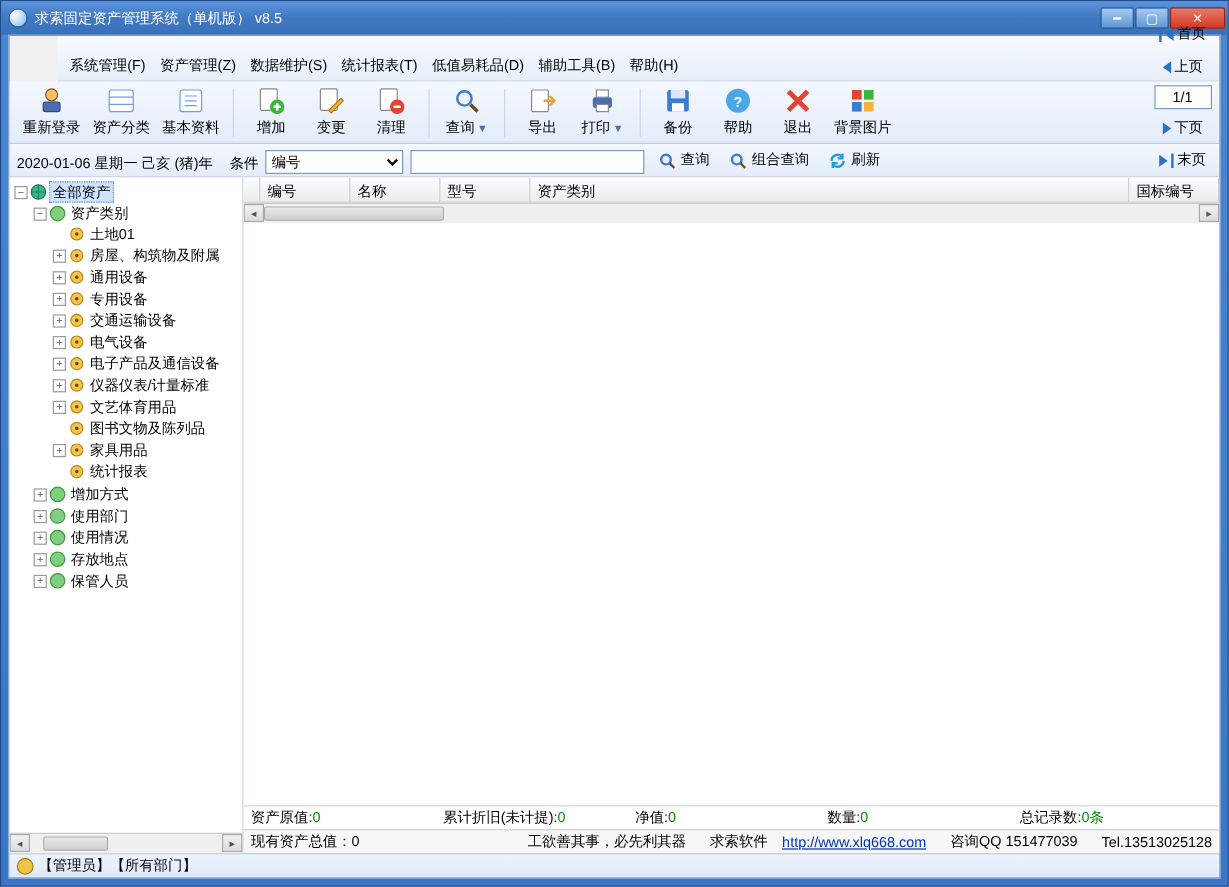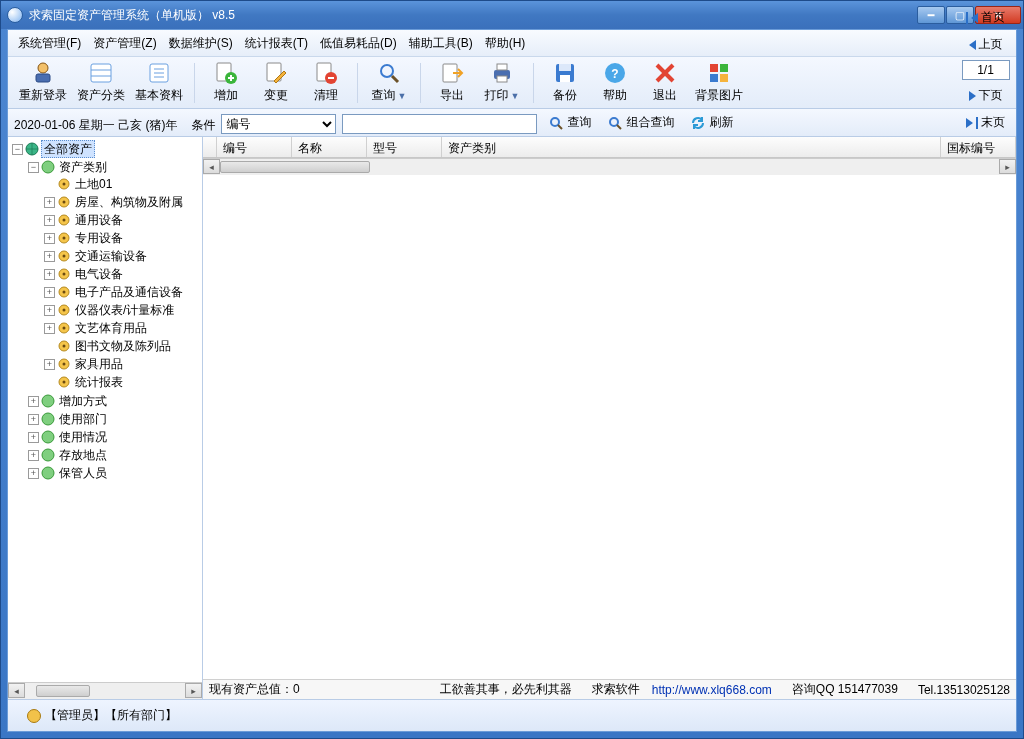--- a/index.html
+++ b/index.html
@@ -12,21 +12,21 @@
 .titlebar .title { flex: 1; font-size: 12px; color:#fff; }
 .winbtns { display: flex; }
 .winbtn { width: 28px; height: 18px; margin-left: 1px; display:flex; align-items:center; justify-content:center; border:1px solid #2b5d9e; border-radius: 2px; background: linear-gradient(to bottom,#a7c9f0,#5f97d6); color:#fff; font-size:11px; }
 .winbtn.max { }
 .winbtn.close { width: 46px; background: linear-gradient(to bottom,#e87a6a,#d23b22); border-color:#9a2516; }
 
 
 .client { flex:1; margin: 0 6px 6px 6px; background: #f0f0f0; border: 1px solid #6a9bd8; display:flex; flex-direction:column; }
 
 
-.menubar { height: 27px; display:flex; align-items:flex-end; padding: 2px 4px; background: linear-gradient(to bottom,#f8fbff,#e6eef9); border-bottom:1px solid #c9d8ec; }
+.menubar { height: 38px; display:flex; align-items:flex-end; padding: 2px 4px; background: linear-gradient(to bottom,#f8fbff,#e6eef9); border-bottom:1px solid #c9d8ec;margin-left:40px; }
 .menubar .menuitem { padding: 2px 6px; color:#000; }
 
 
 .toolbar { height: 52px; display:flex; align-items:center; padding: 2px 6px; background: linear-gradient(to bottom,#f4f8ff,#e3ecf9); border-bottom:1px solid #b9cce6; gap:0; }
 .tbtn { display:flex; flex-direction:column; align-items:center; justify-content:center; padding: 2px 4px; min-width: 50px; height: 48px; border:1px solid transparent; border-radius:3px; }
 .tbtn .ticon { width:26px; height:26px; display:flex; align-items:center; justify-content:center; margin-bottom:2px; }
 .tbtn .tlbl { font-size:12px; color:#000; white-space:nowrap; }
 .tsep { width:1px; height:40px; background: #c9d6ea; margin: 0 6px; }
 .dd-arrow { font-size:9px; color:#4b6fa8; margin-left:2px; }
 
@@ -71,23 +71,23 @@
 .grid .hscroll .arrow { width:17px; height:15px; background:linear-gradient(to bottom,#f2f2f2,#dcdcdc); border:1px solid #aaa; display:flex; align-items:center; justify-content:center; font-size:9px; color:#555; }
 .grid .hscroll .arrow.left { position:absolute; left:0; top:0; }
 .grid .hscroll .arrow.right { position:absolute; right:0; top:0; }
 
 .summarybar { height:20px; display:flex; align-items:center; padding: 2px 6px; border-top:1px solid #d0d0d0; background:#fff; }
 .summarybar .cell { flex:1; white-space:nowrap; }
 .summarybar .val { color:#0a8a0a; }
 
 .status2 { height:20px; display:flex; align-items:center; gap:4px; padding: 2px 6px; border-top:1px solid #d0d0d0; background:#f7f7f7; color:#000;text-align:center; }
 .status2 .sp { flex:1; }
-.status2 a { color:#0032b4; }
-
-.statusbar { height:32px; display:flex; align-items:center; padding: 0 19px; background: linear-gradient(to bottom,#eef4ff,#dde8f8); border-top:1px solid #b9cce6; }
+.status2 a { color:#0032b4; text-decoration:underline; }
+
+.statusbar { height:20px; display:flex; align-items:center; padding: 0 6px; background: linear-gradient(to bottom,#eef4ff,#dde8f8); border-top:1px solid #b9cce6; }
 .statusbar .usericon { width:14px; height:14px; margin-right:4px; border-radius:50%; background:#f2c24a; border:1px solid #a87a12; }
 
 
 svg { display:block; }
 .arrow-tri { width:0; height:0; border-style:solid; }
 .arrow-l { border-width:5px 7px 5px 0; border-color:transparent #2b6fc7 transparent transparent; }
 .arrow-r { border-width:5px 0 5px 7px; border-color:transparent transparent transparent #2b6fc7; }
 .bar-end { width:2px; height:12px; background:#2b6fc7; }
 </style>
 </head>
@@ -558,20 +558,27 @@
             <div class="col" style="flex:1">资产类别</div>
             <div class="col" style="width:75px">国标编号</div>
           </div>
           <div class="gbody"></div>
           <div class="hscroll">
             <div class="arrow left">◂</div>
             <div class="thumb"></div>
             <div class="arrow right">▸</div>
           </div>
         </div>
+        <div class="summarybar">
+          <div class="cell"><span>资产原值:</span><span class="val">0</span></div>
+          <div class="cell"><span>累计折旧(未计提):</span><span class="val">0</span></div>
+          <div class="cell"><span>净值:</span><span class="val">0</span></div>
+          <div class="cell"><span>数量:</span><span class="val">0</span></div>
+          <div class="cell"><span>总记录数:</span><span class="val">0条</span></div>
+        </div>
         <div class="status2">
           <span>现有资产总值：0</span>
           <span class="sp"></span>
           <span>工欲善其事，必先利其器</span>
           <span style="width:12px"></span>
           <span>求索软件</span>
           <span style="width:4px"></span>
           <a>http://www.xlq668.com</a>
           <span style="width:12px"></span>
           <span>咨询QQ 151477039</span>

